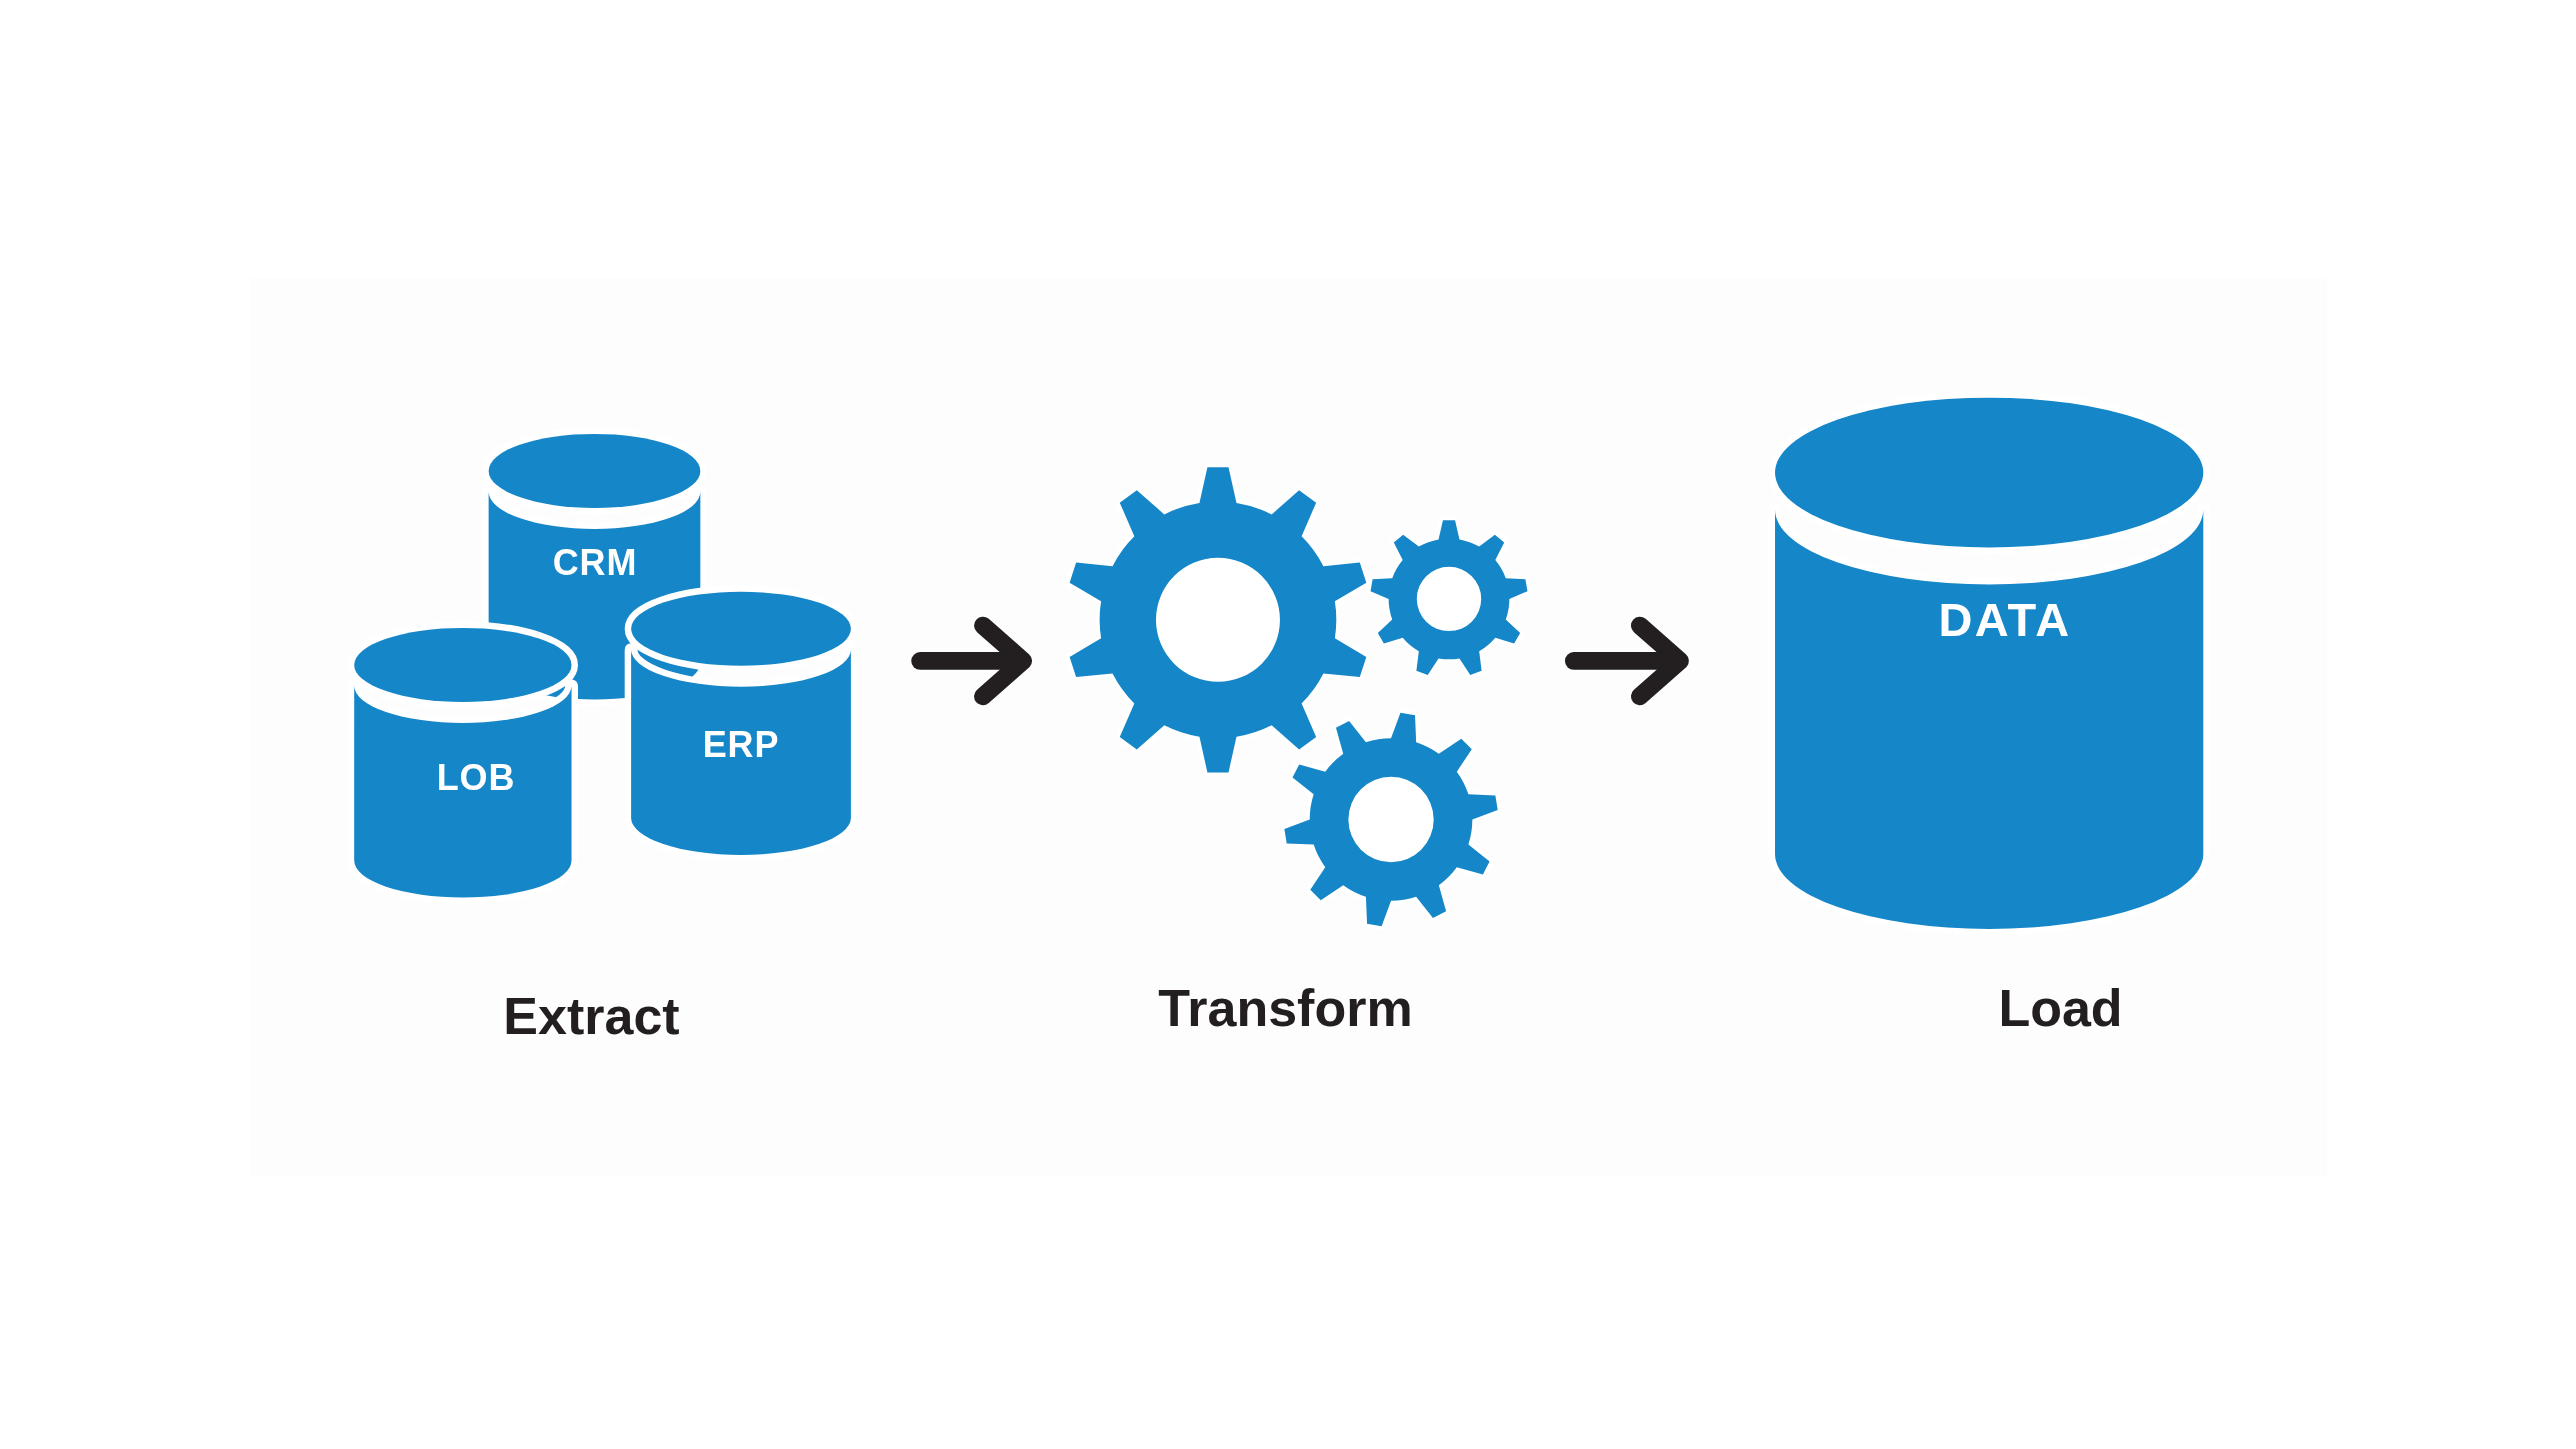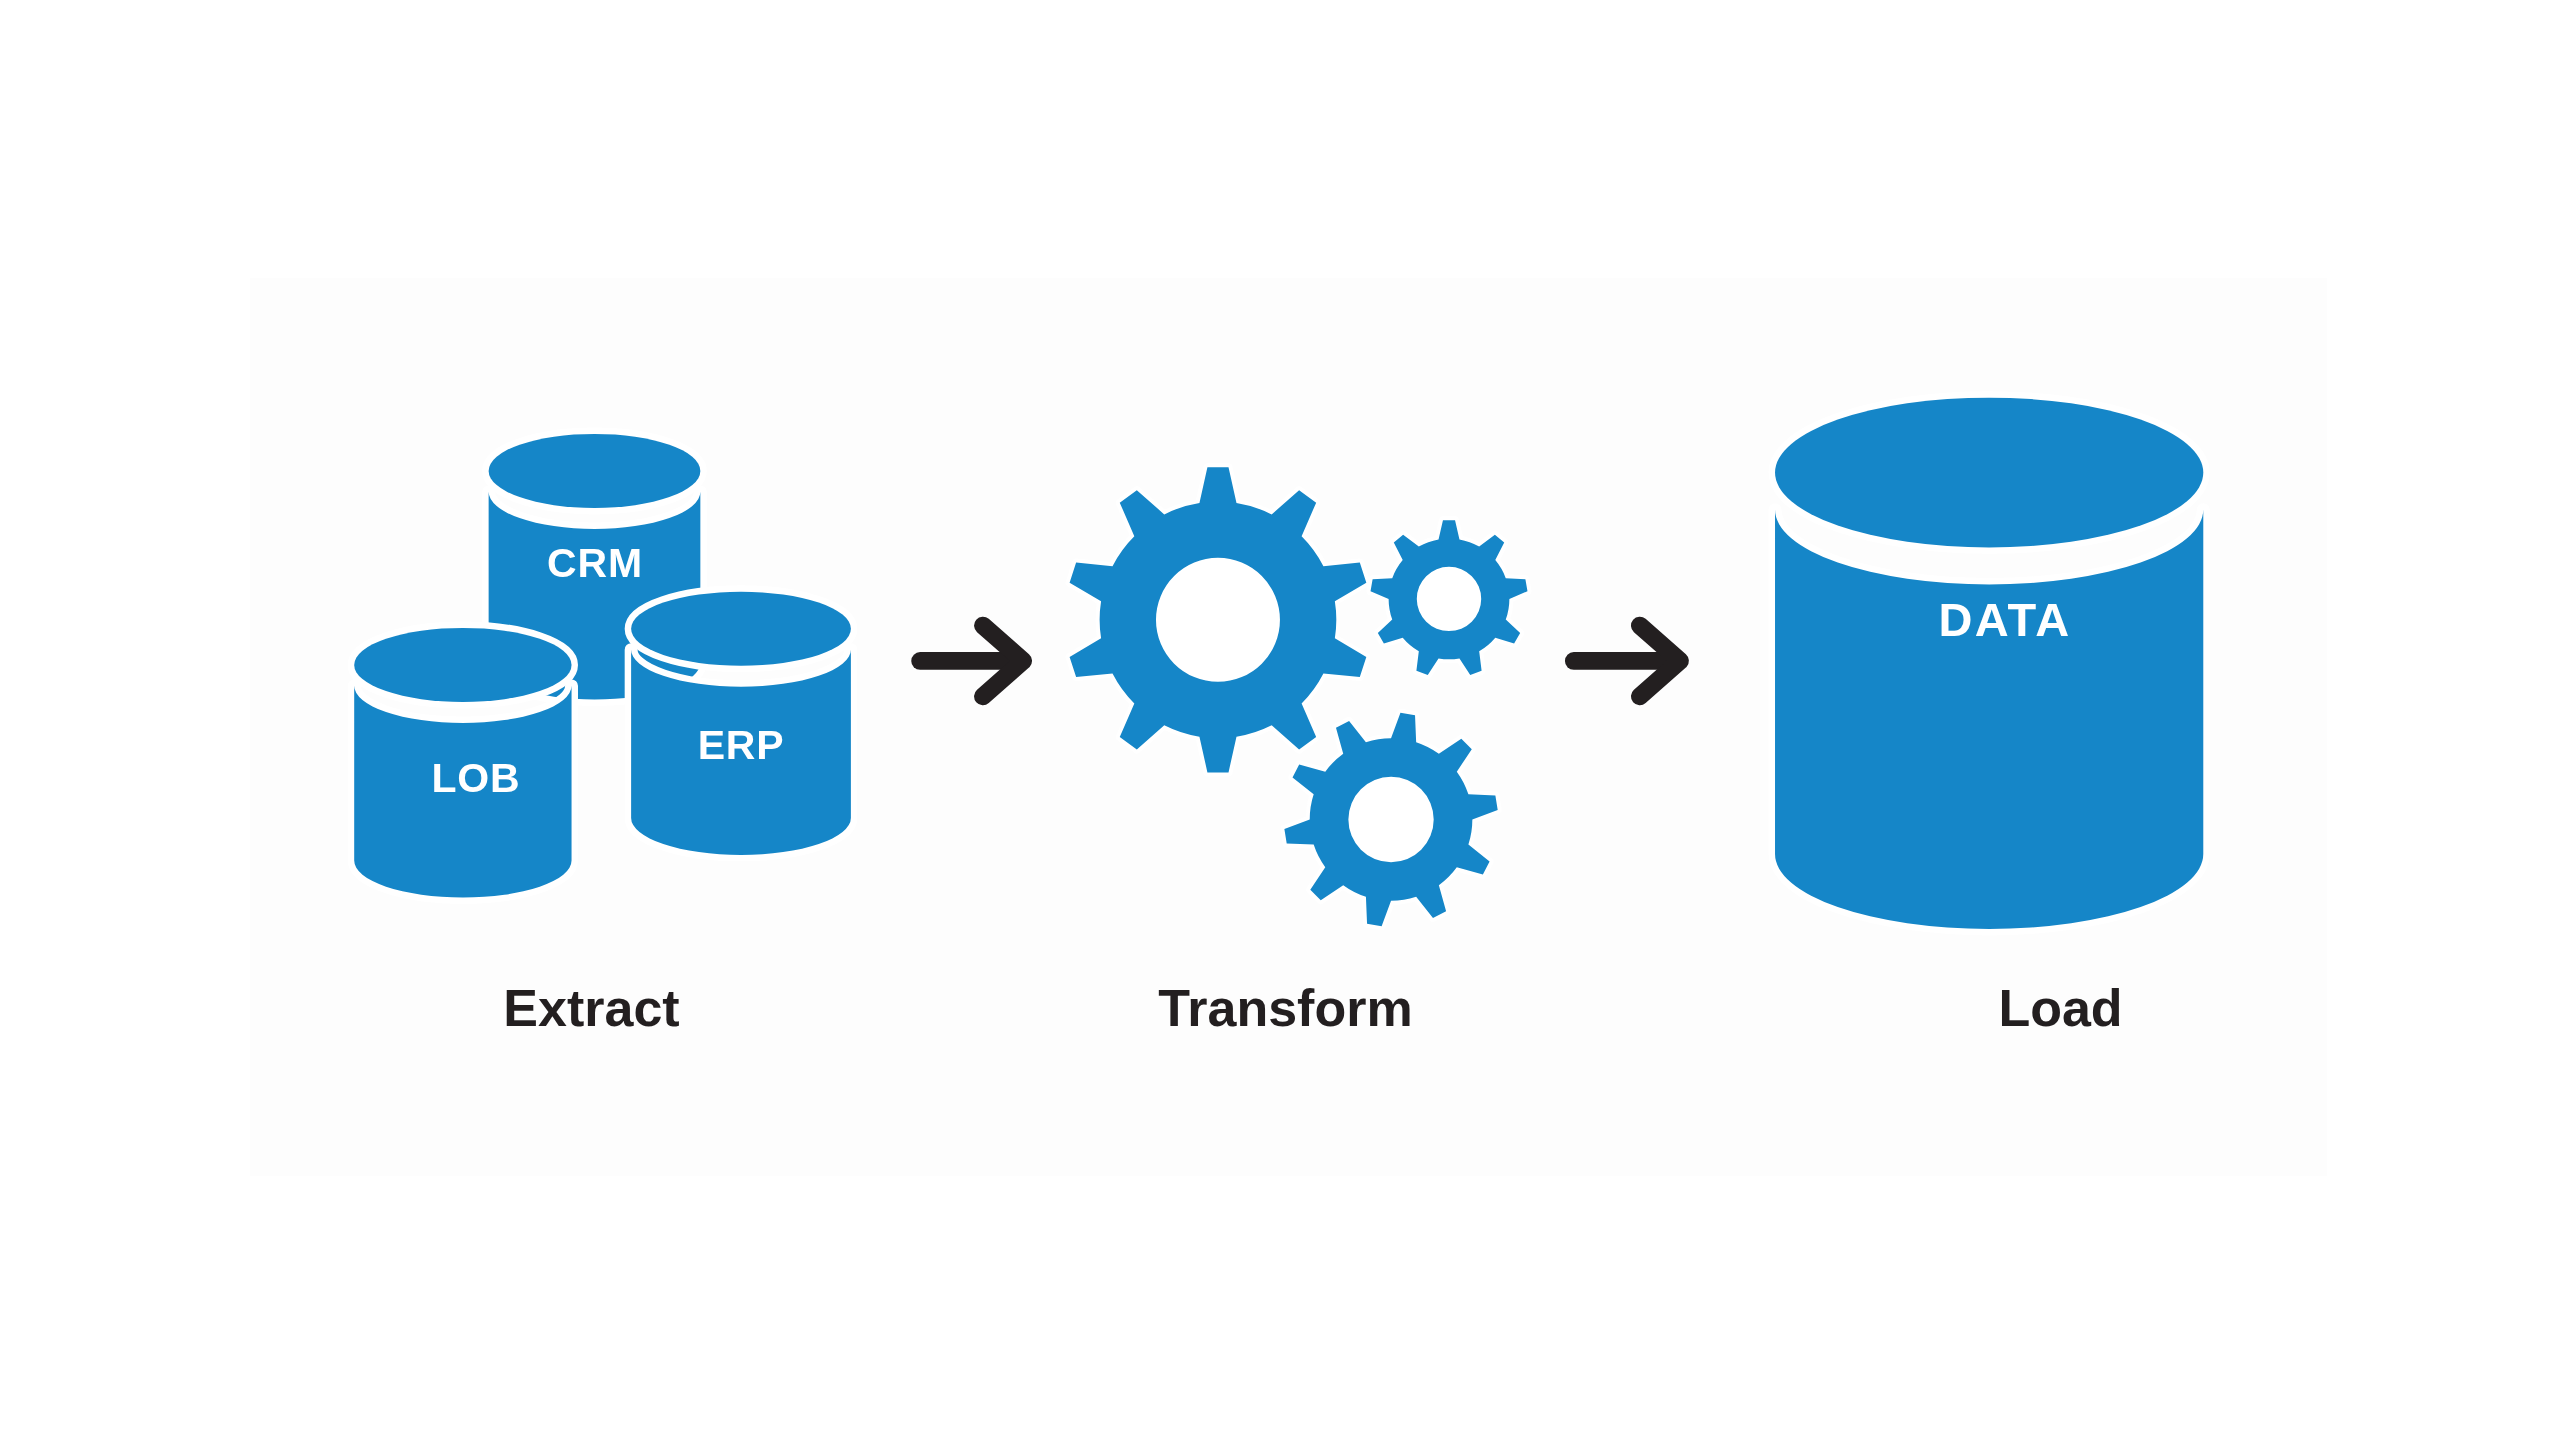--- a/index.html
+++ b/index.html
@@ -21,37 +21,37 @@
     position:absolute;left:250px;top:278px;width:2077px;height:898px;
     background:#fdfdfd;
   }
   svg.shapes{position:absolute;left:0;top:0;width:2576px;height:1449px;display:block;}
   .halo{fill:#ffffff;stroke:#ffffff;stroke-width:16;stroke-linejoin:round;}
   .fillblue{fill:var(--primary);fill-rule:evenodd;}
   .arrow-stroke{stroke:var(--ink);stroke-width:22;stroke-linecap:round;stroke-linejoin:round;fill:none;}
 
   .src-label{
     position:absolute;text-align:center;color:var(--onblue);
-    font-weight:700;font-size:41px;line-height:56px;letter-spacing:0.8px;
+    font-weight:700;font-size:36px;line-height:56px;letter-spacing:0.8px;
   }
   .src-label.crm{left:489px;top:535px;width:212px;}
   .src-label.lob{left:358px;top:750px;width:236px;}
   .src-label.erp{left:631px;top:701px;width:220px;margin-top:16px;}
 
   .wh-text{
     position:absolute;left:1775px;top:593px;width:428px;
     text-align:center;color:var(--onblue);
     font-weight:700;font-size:47px;line-height:53px;letter-spacing:2.4px;padding-left:16px;
   }
 
   .stage-label{
     position:absolute;width:403px;text-align:center;color:var(--ink);
     font-weight:700;font-size:52px;line-height:68px;top:974px;
   }
-  .stage-label.extract{left:390px;}
+  .stage-label.extract{left:390px;margin-top:8px;}
   .stage-label.transform{left:1084px;}
   .stage-label.load{left:1859px;}
 </style>
 </head>
 <body>
 
 <div class="stage-wrap">
   <div class="content-bg"></div>
 
   <svg class="shapes" viewBox="0 0 3200 1800">

